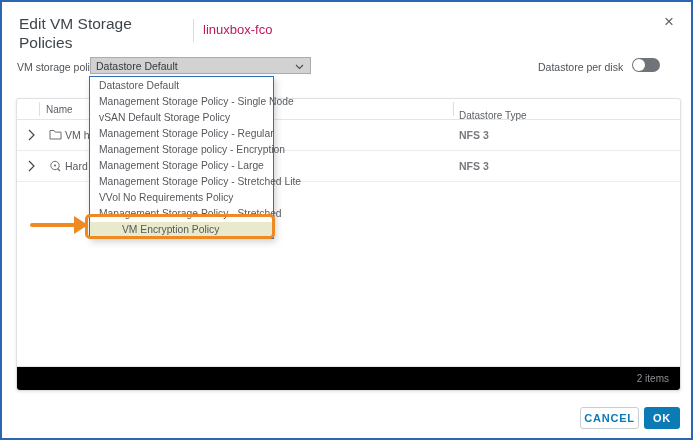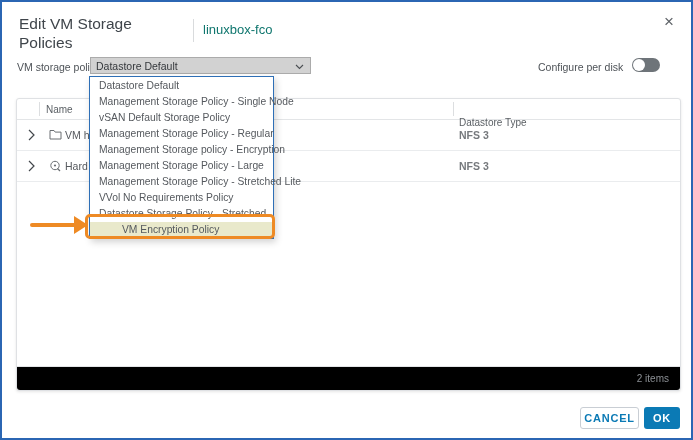--- a/index.html
+++ b/index.html
@@ -10,21 +10,21 @@
     border:2px solid #2b66b3;
     position:relative;
     font-family:"Liberation Sans", sans-serif;
     overflow:hidden;
   }
   .abs{position:absolute;}
 
   
   .dlg-title{left:17px;top:12px;width:140px;font-size:15.5px;line-height:19px;color:#3f454b;}
   .title-divider{left:191px;top:17px;width:1px;height:23px;background:#d9dbdd;}
-  .dlg-subtitle{left:201px;top:20px;font-size:13px;color:#0f766e;}
+  .dlg-subtitle{left:201px;top:20px;font-size:13px;color:#be185d;}
   .close-btn{left:662px;top:11px;font-size:17px;color:#5f6368;cursor:pointer;line-height:17px;}
 
   
   .policy-label{left:15px;top:59px;font-size:10.5px;color:#4e5358;}
   .policy-select{
     left:88px;top:55px;width:221px;height:17px;box-sizing:border-box;
     background:#d2d2d2;border:1px solid #ababab;
     display:flex;align-items:center;justify-content:space-between;
     padding:0 6px 0 5px;font-size:10.5px;color:#35383c;cursor:pointer;
   }
@@ -33,21 +33,21 @@
   .toggle .knob{position:absolute;left:1px;top:1px;width:12px;height:12px;border-radius:50%;background:#ffffff;}
 
   
   .ptable{
     left:14px;top:96px;width:665px;height:293px;box-sizing:border-box;
     border:1px solid #dfe1e4;border-radius:3px;background:#fff;
     box-shadow:0 1px 3px rgba(0,0,0,0.10);
   }
   .thead{position:relative;height:20px;border-bottom:1px solid #e3e5e7;font-size:10px;color:#5b6065;}
   .th-name{position:absolute;left:29px;top:5px;}
-  .th-type{position:absolute;left:442px;top:18px;}
+  .th-type{position:absolute;left:442px;top:11px;}
   .vdiv{position:absolute;top:3px;width:1px;height:14px;background:#dcdee0;}
   .vdiv.d1{left:22px;}
   .vdiv.d2{left:436px;}
   .trow{position:relative;height:30px;border-bottom:1px solid #eaecee;font-size:10.5px;}
   .expander{position:absolute;left:11px;top:9px;cursor:pointer;}
   .row-icon{position:absolute;left:32px;top:9px;}
   .cell-name{position:absolute;left:48px;top:9px;color:#56595e;white-space:nowrap;}
   .cell-type{position:absolute;left:442px;top:9px;color:#76797d;font-weight:bold;}
   .tfoot{
     position:absolute;left:0;bottom:0;width:100%;height:24px;box-sizing:border-box;
@@ -99,21 +99,21 @@
 <div class="abs policy-label">VM storage policy:</div>
 <div class="abs policy-select">
   <span>Datastore Default</span>
   <span>
     <svg width="9" height="6" viewBox="0 0 9 6">
         <path d="M1 1l3.5 3.5L8 1" stroke="#4a4e52" stroke-width="1.1" fill="none"></path>
       </svg>
   </span>
 </div>
 
-<div class="abs cpd-label">Configure per disk</div>
+<div class="abs cpd-label">Datastore per disk</div>
 <div class="abs toggle">
   <span class="knob"></span>
 </div>
 
 <div class="abs ptable">
   <div class="thead">
     <span class="vdiv d1"></span>
     <span class="th-name">Name</span>
     <span class="vdiv d2"></span>
     <span class="th-type">Datastore Type</span>
@@ -155,21 +155,21 @@
 
 <div class="abs dd-panel">
   <div class="dd-item">Datastore Default</div>
   <div class="dd-item">Management Storage Policy - Single Node</div>
   <div class="dd-item">vSAN Default Storage Policy</div>
   <div class="dd-item">Management Storage Policy - Regular</div>
   <div class="dd-item">Management Storage policy - Encryption</div>
   <div class="dd-item">Management Storage Policy - Large</div>
   <div class="dd-item">Management Storage Policy - Stretched Lite</div>
   <div class="dd-item">VVol No Requirements Policy</div>
-  <div class="dd-item">Datastore Storage Policy - Stretched</div>
+  <div class="dd-item">Management Storage Policy - Stretched</div>
   <div class="dd-item highlight">VM Encryption Policy</div>
 </div>
 
 <div class="abs anno-box"></div>
 <div class="abs arrow-line"></div>
 <div class="abs arrow-head"></div>
 
 <div class="abs btn btn-cancel">CANCEL</div>
 <div class="abs btn btn-ok">OK</div>
 

